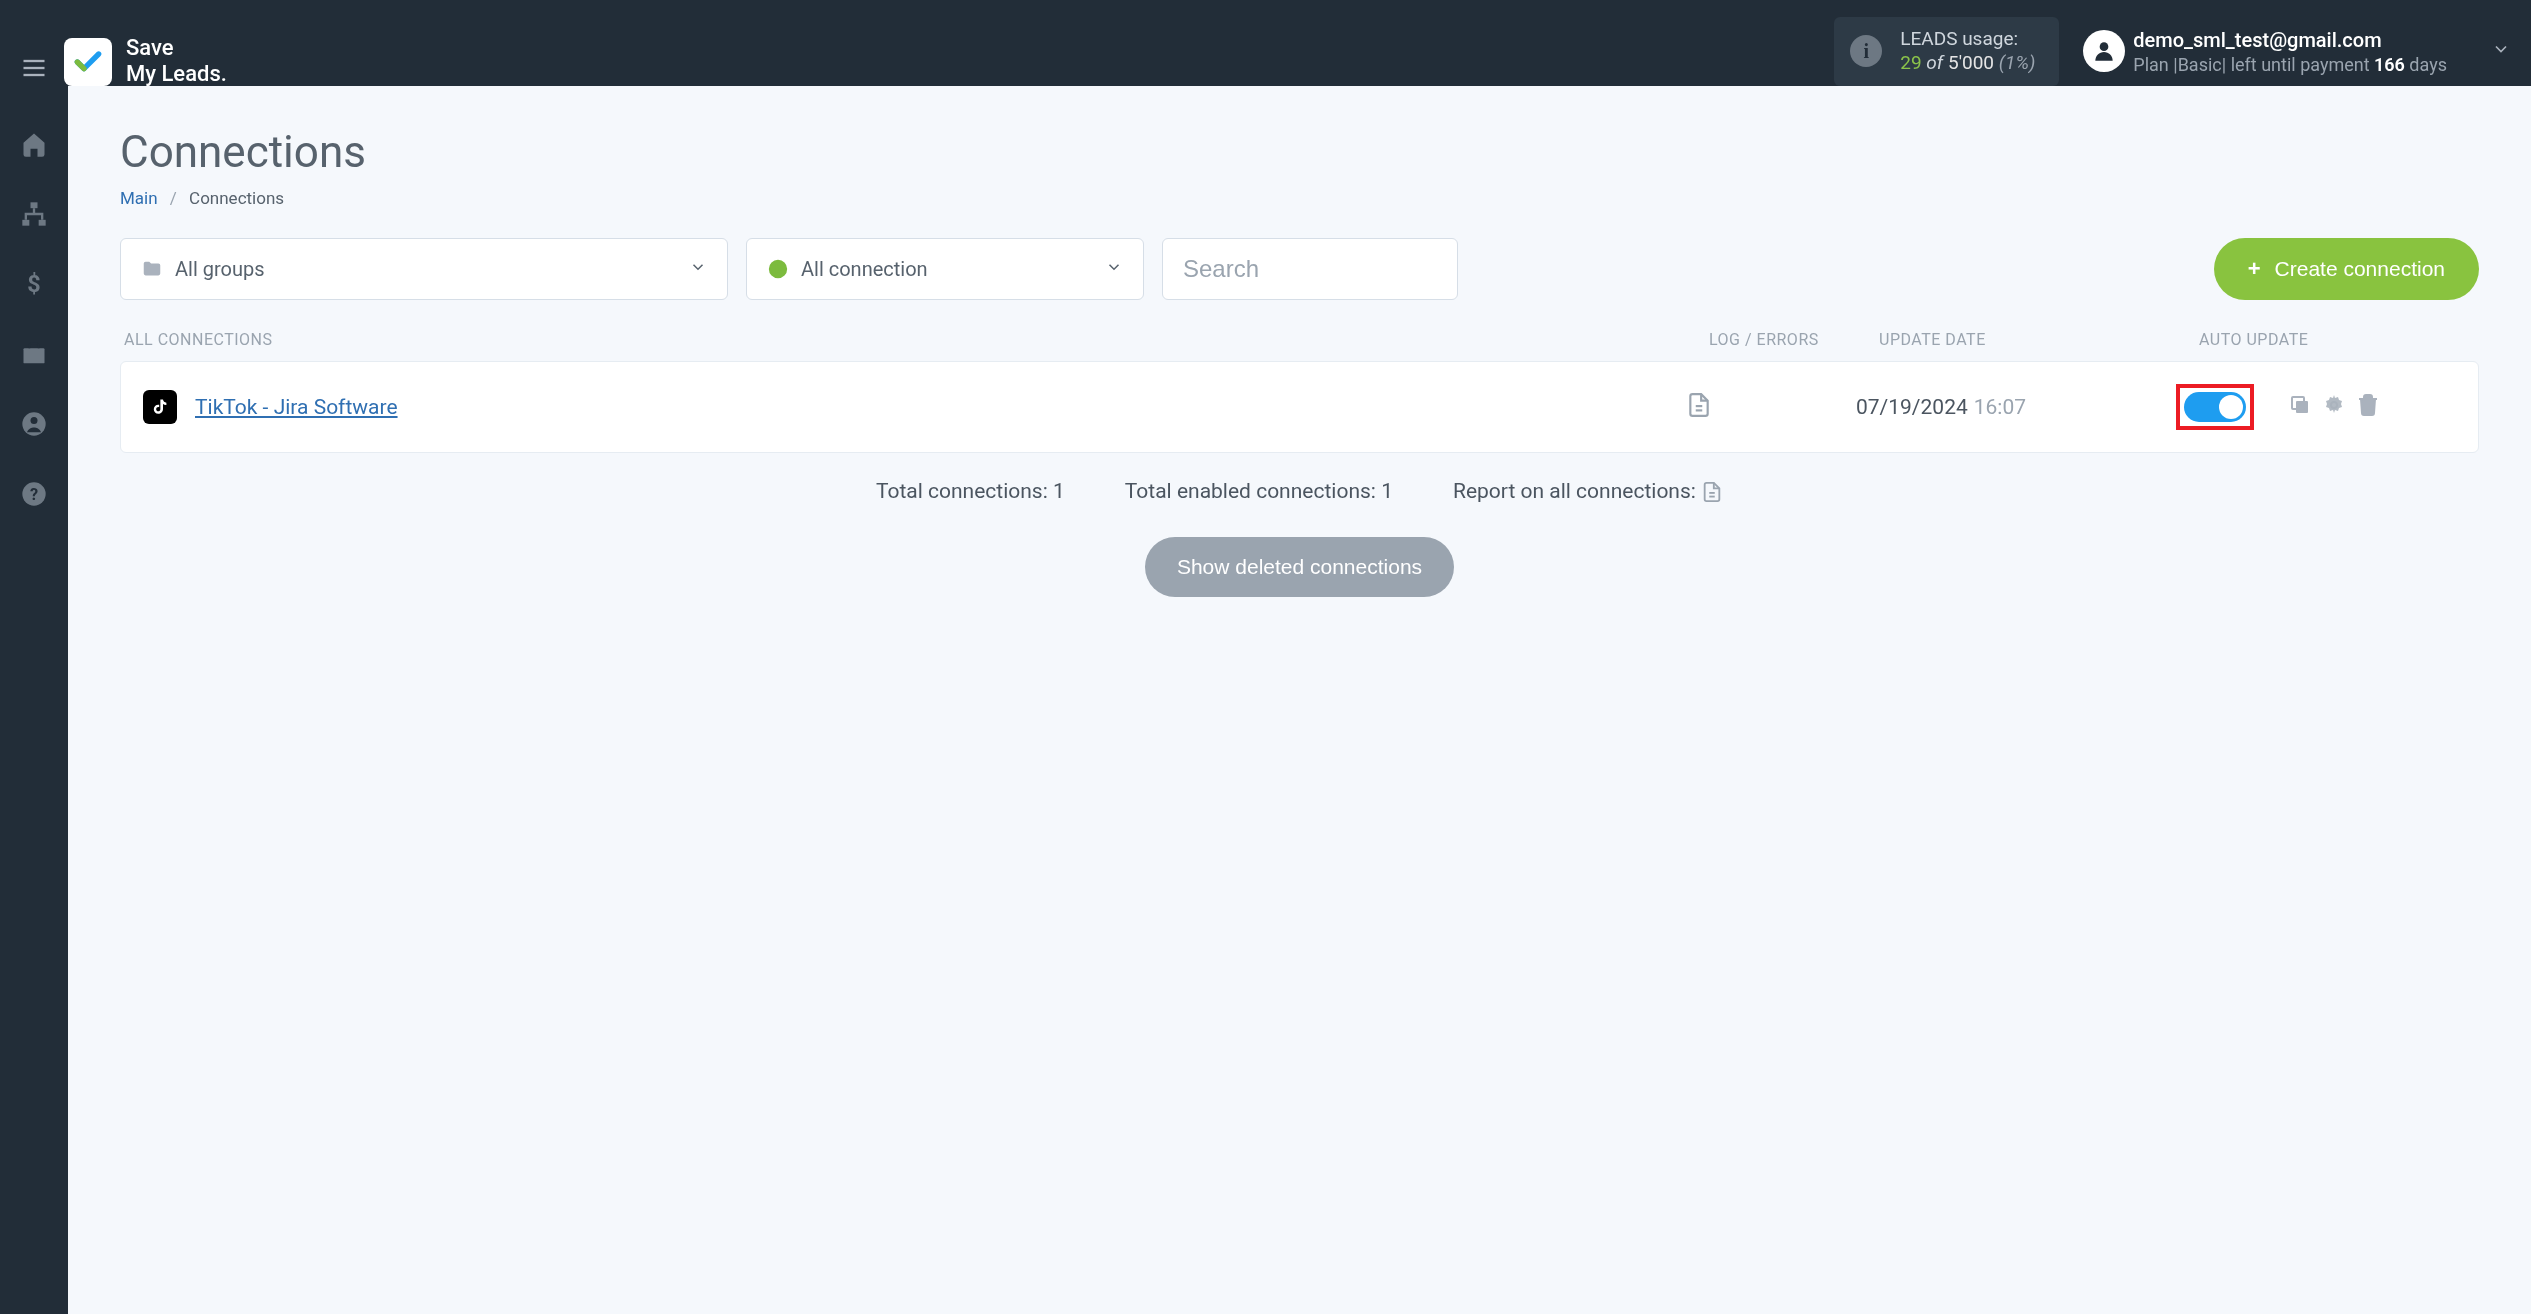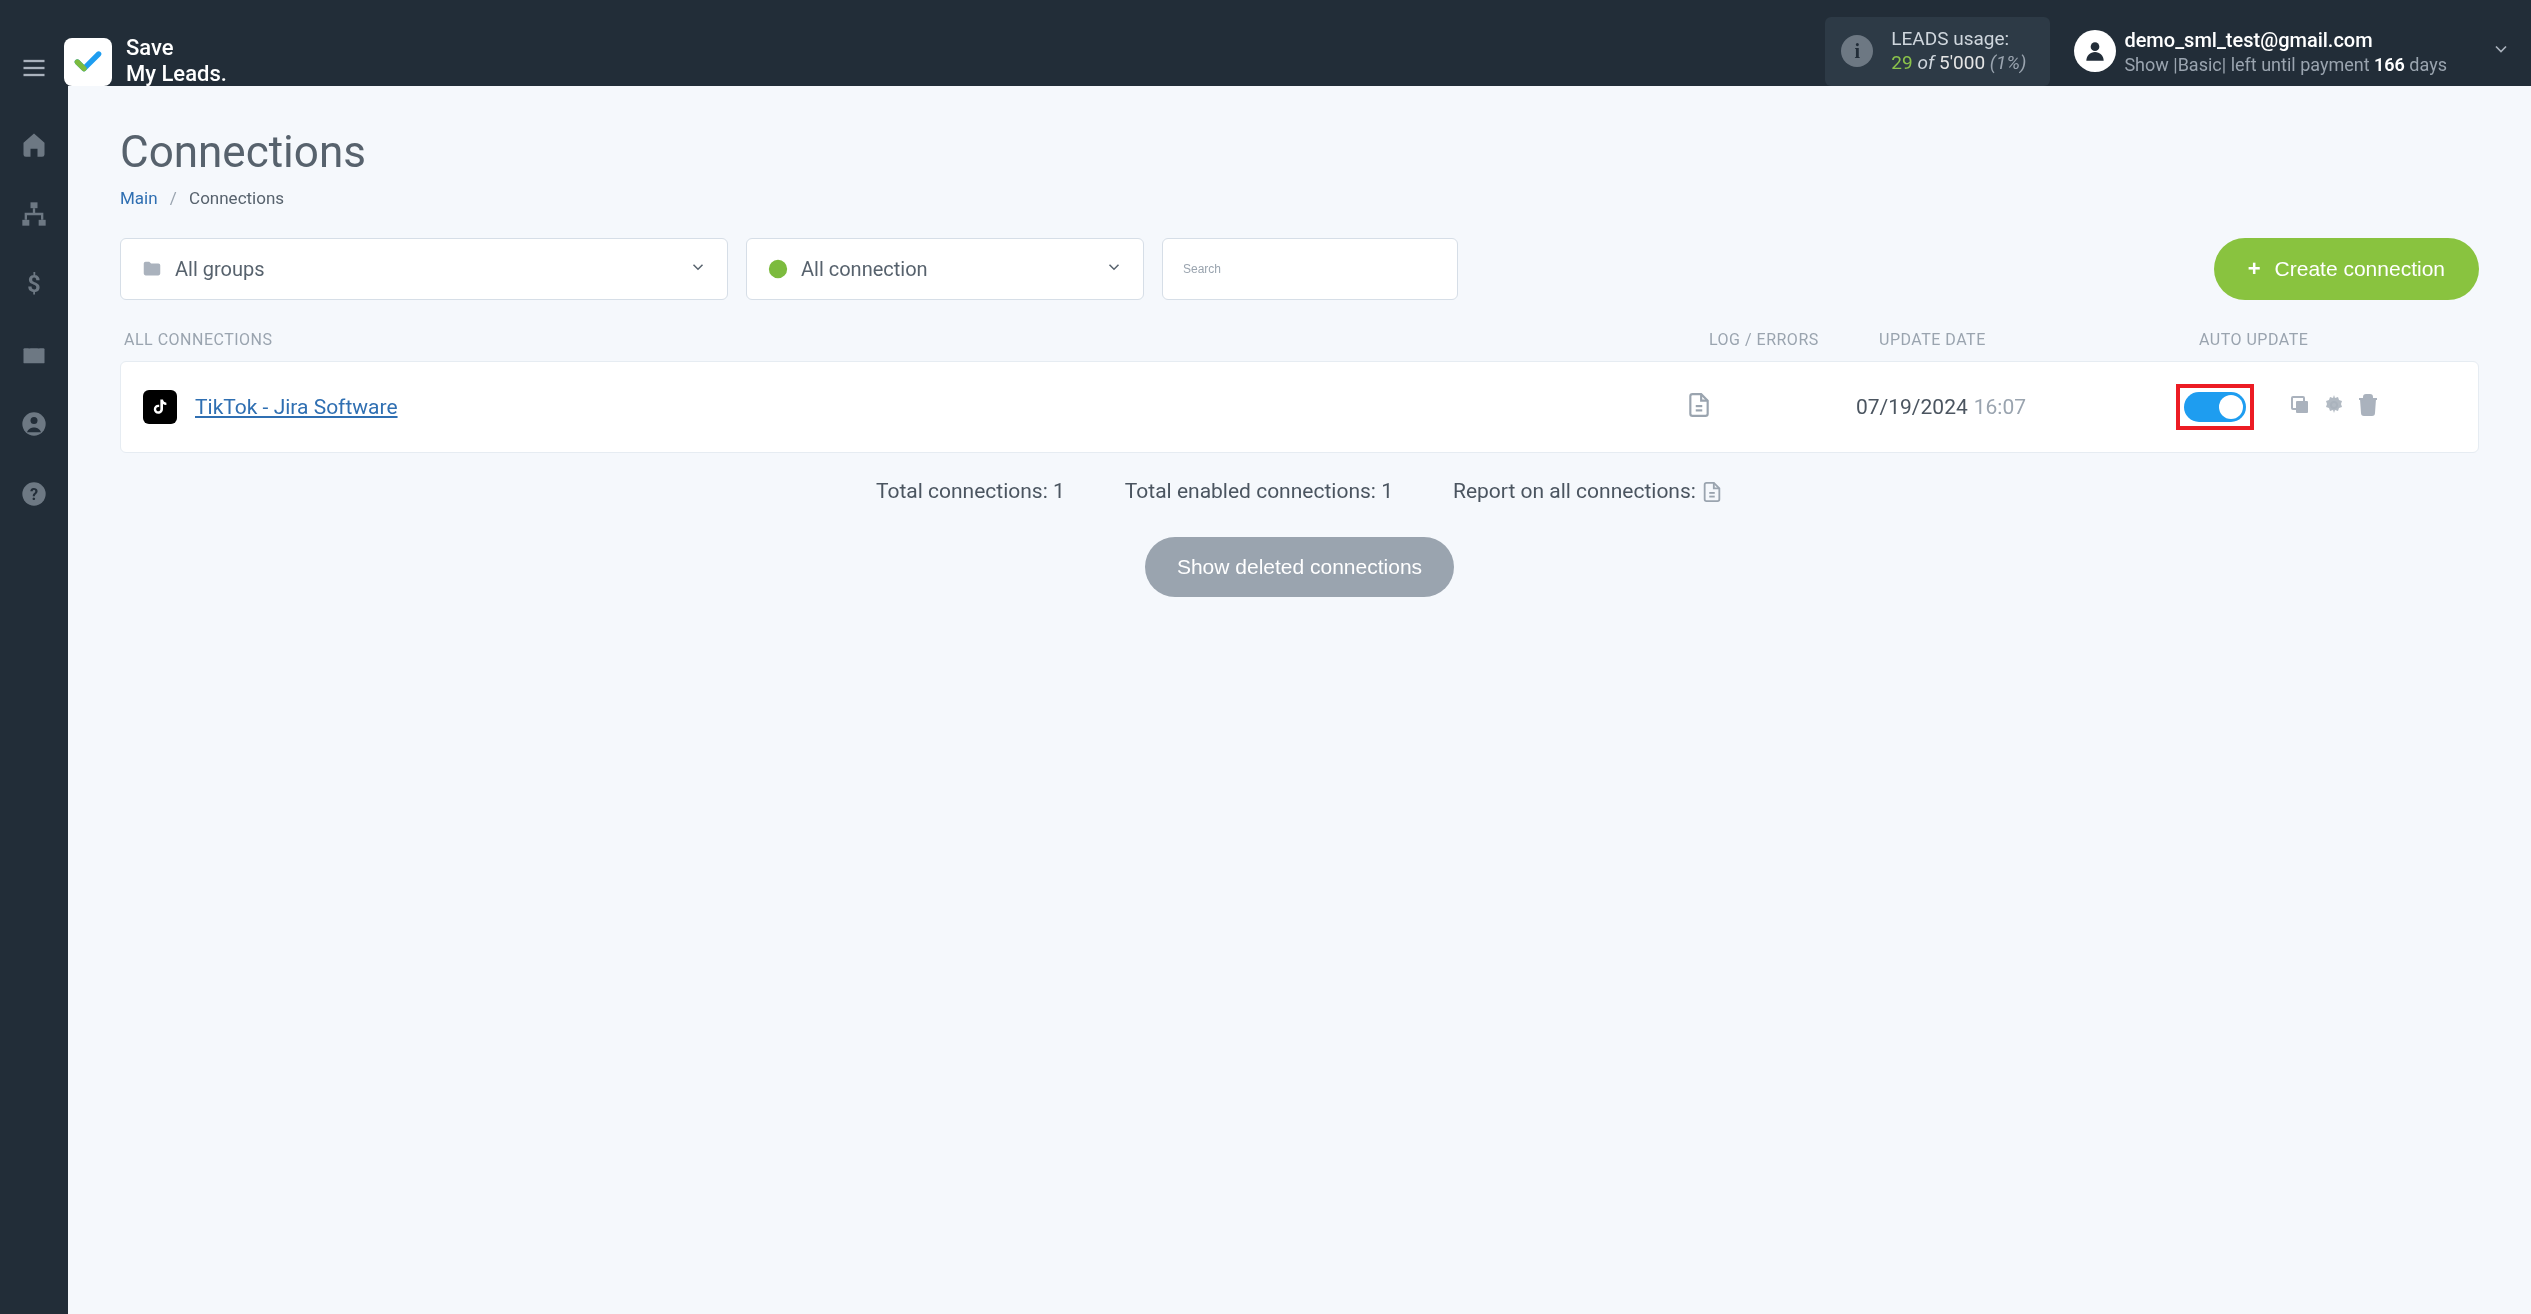--- a/index.html
+++ b/index.html
@@ -132,21 +132,21 @@
   }
   .dropdown .dd-icon { margin-right: 12px; color: #aab2bd; display: flex; }
   .dropdown .dd-icon svg { width: 22px; height: 22px; fill: currentColor; }
   .dropdown .dd-chevron { margin-left: auto; color: #57626d; }
   .dd-groups { width: 608px; }
   .dd-status { width: 398px; }
   .dd-status .dd-icon { color: #7cbb3e; }
   .search-input { width: 296px; padding: 0; }
   .search-input input {
     border: none; outline: none; width: 100%; height: 100%;
-    padding: 0 20px; font-size: 12px; background: transparent;
+    padding: 0 20px; font-size: 24px; background: transparent;
     color: #57626d;
   }
   .search-input input::placeholder { color: #9aa4af; }
   .btn-create {
     margin-left: auto;
     height: 62px;
     background: #89c33f;
     color: #fff;
     border: none;
     border-radius: 38px;
@@ -272,21 +272,21 @@
     <div class="account-box">
       <div class="avatar">
         <svg viewBox="0 0 24 24">
             <circle cx="12" cy="8" r="4"></circle>
             <path d="M4 21c0-4.4 3.6-8 8-8s8 3.6 8 8"></path>
           </svg>
       </div>
       <div class="account-text">
         <div class="account-email">demo_sml_test@gmail.com</div>
         <div class="account-plan">
-          <span>Show |</span><span>Basic</span><span>| left until payment </span><span class="days">166</span><span> days</span>
+          <span>Plan |</span><span>Basic</span><span>| left until payment </span><span class="days">166</span><span> days</span>
         </div>
       </div>
     </div>
     <div class="topbar-chevron">
       <svg width="20" height="20" viewBox="0 0 24 24" fill="none" stroke="currentColor" stroke-width="2">
           <polyline points="6 9 12 15 18 9"></polyline>
         </svg>
     </div>
   </div>
 </div>

